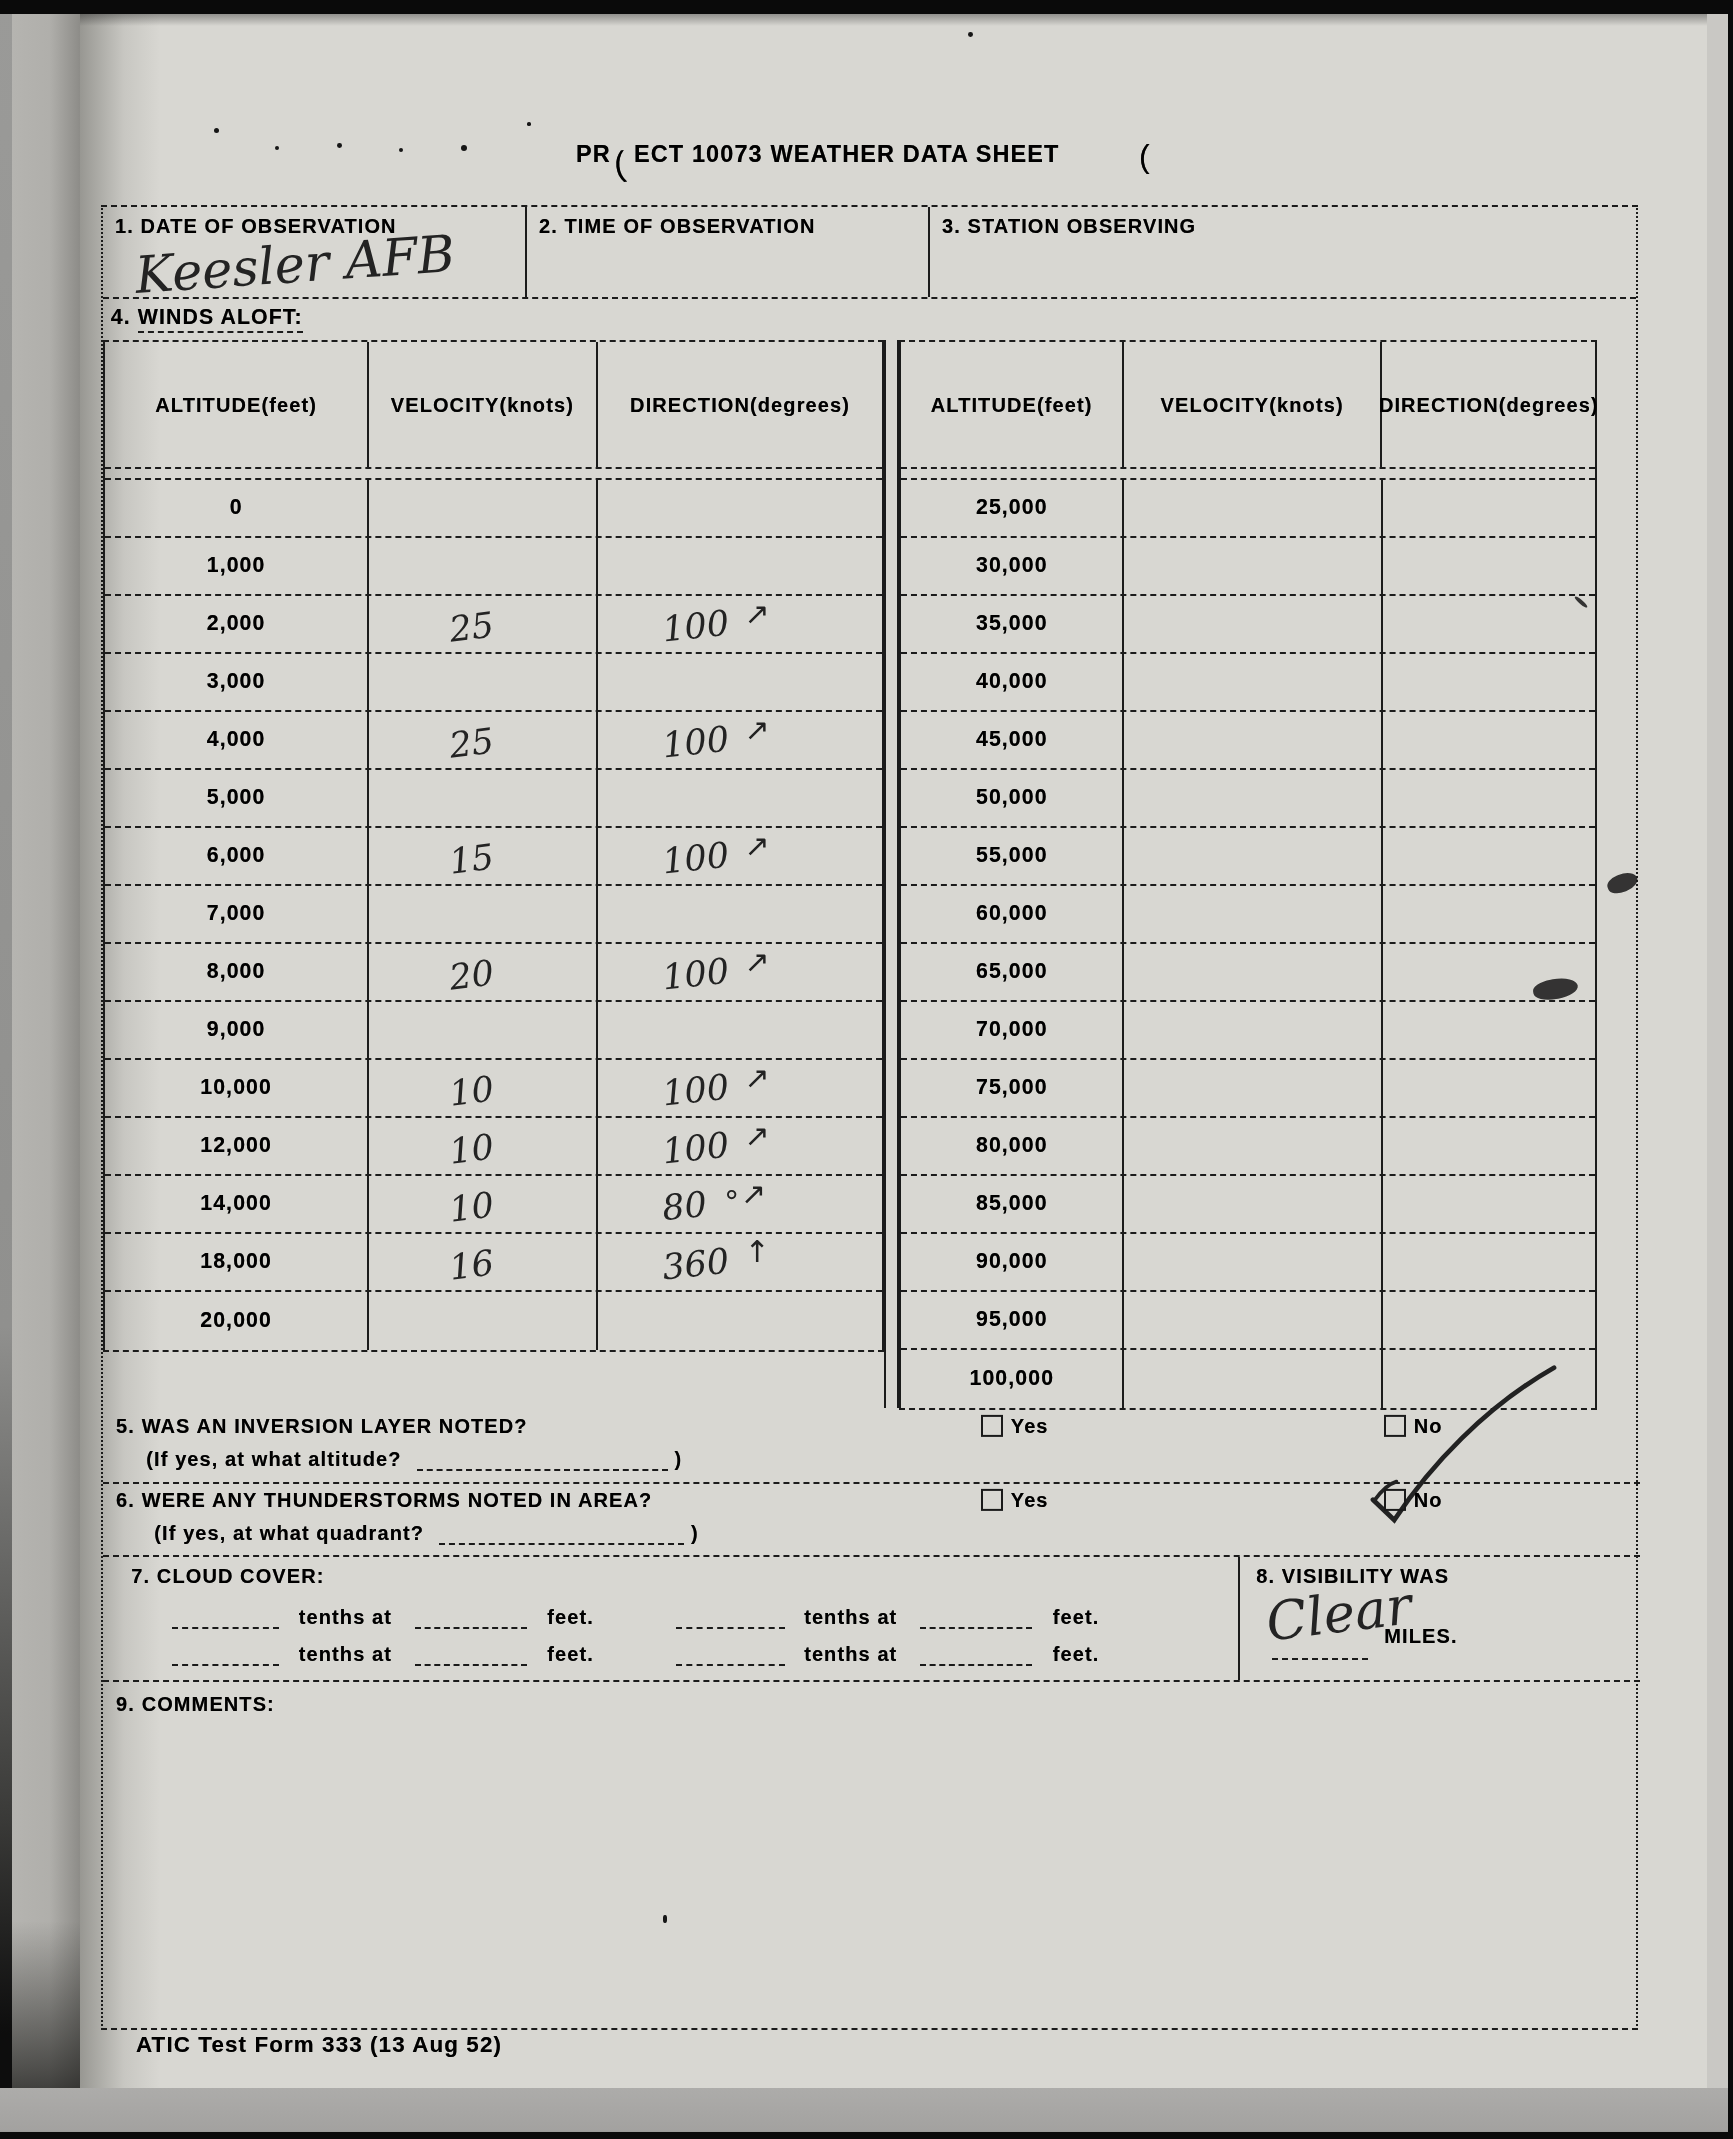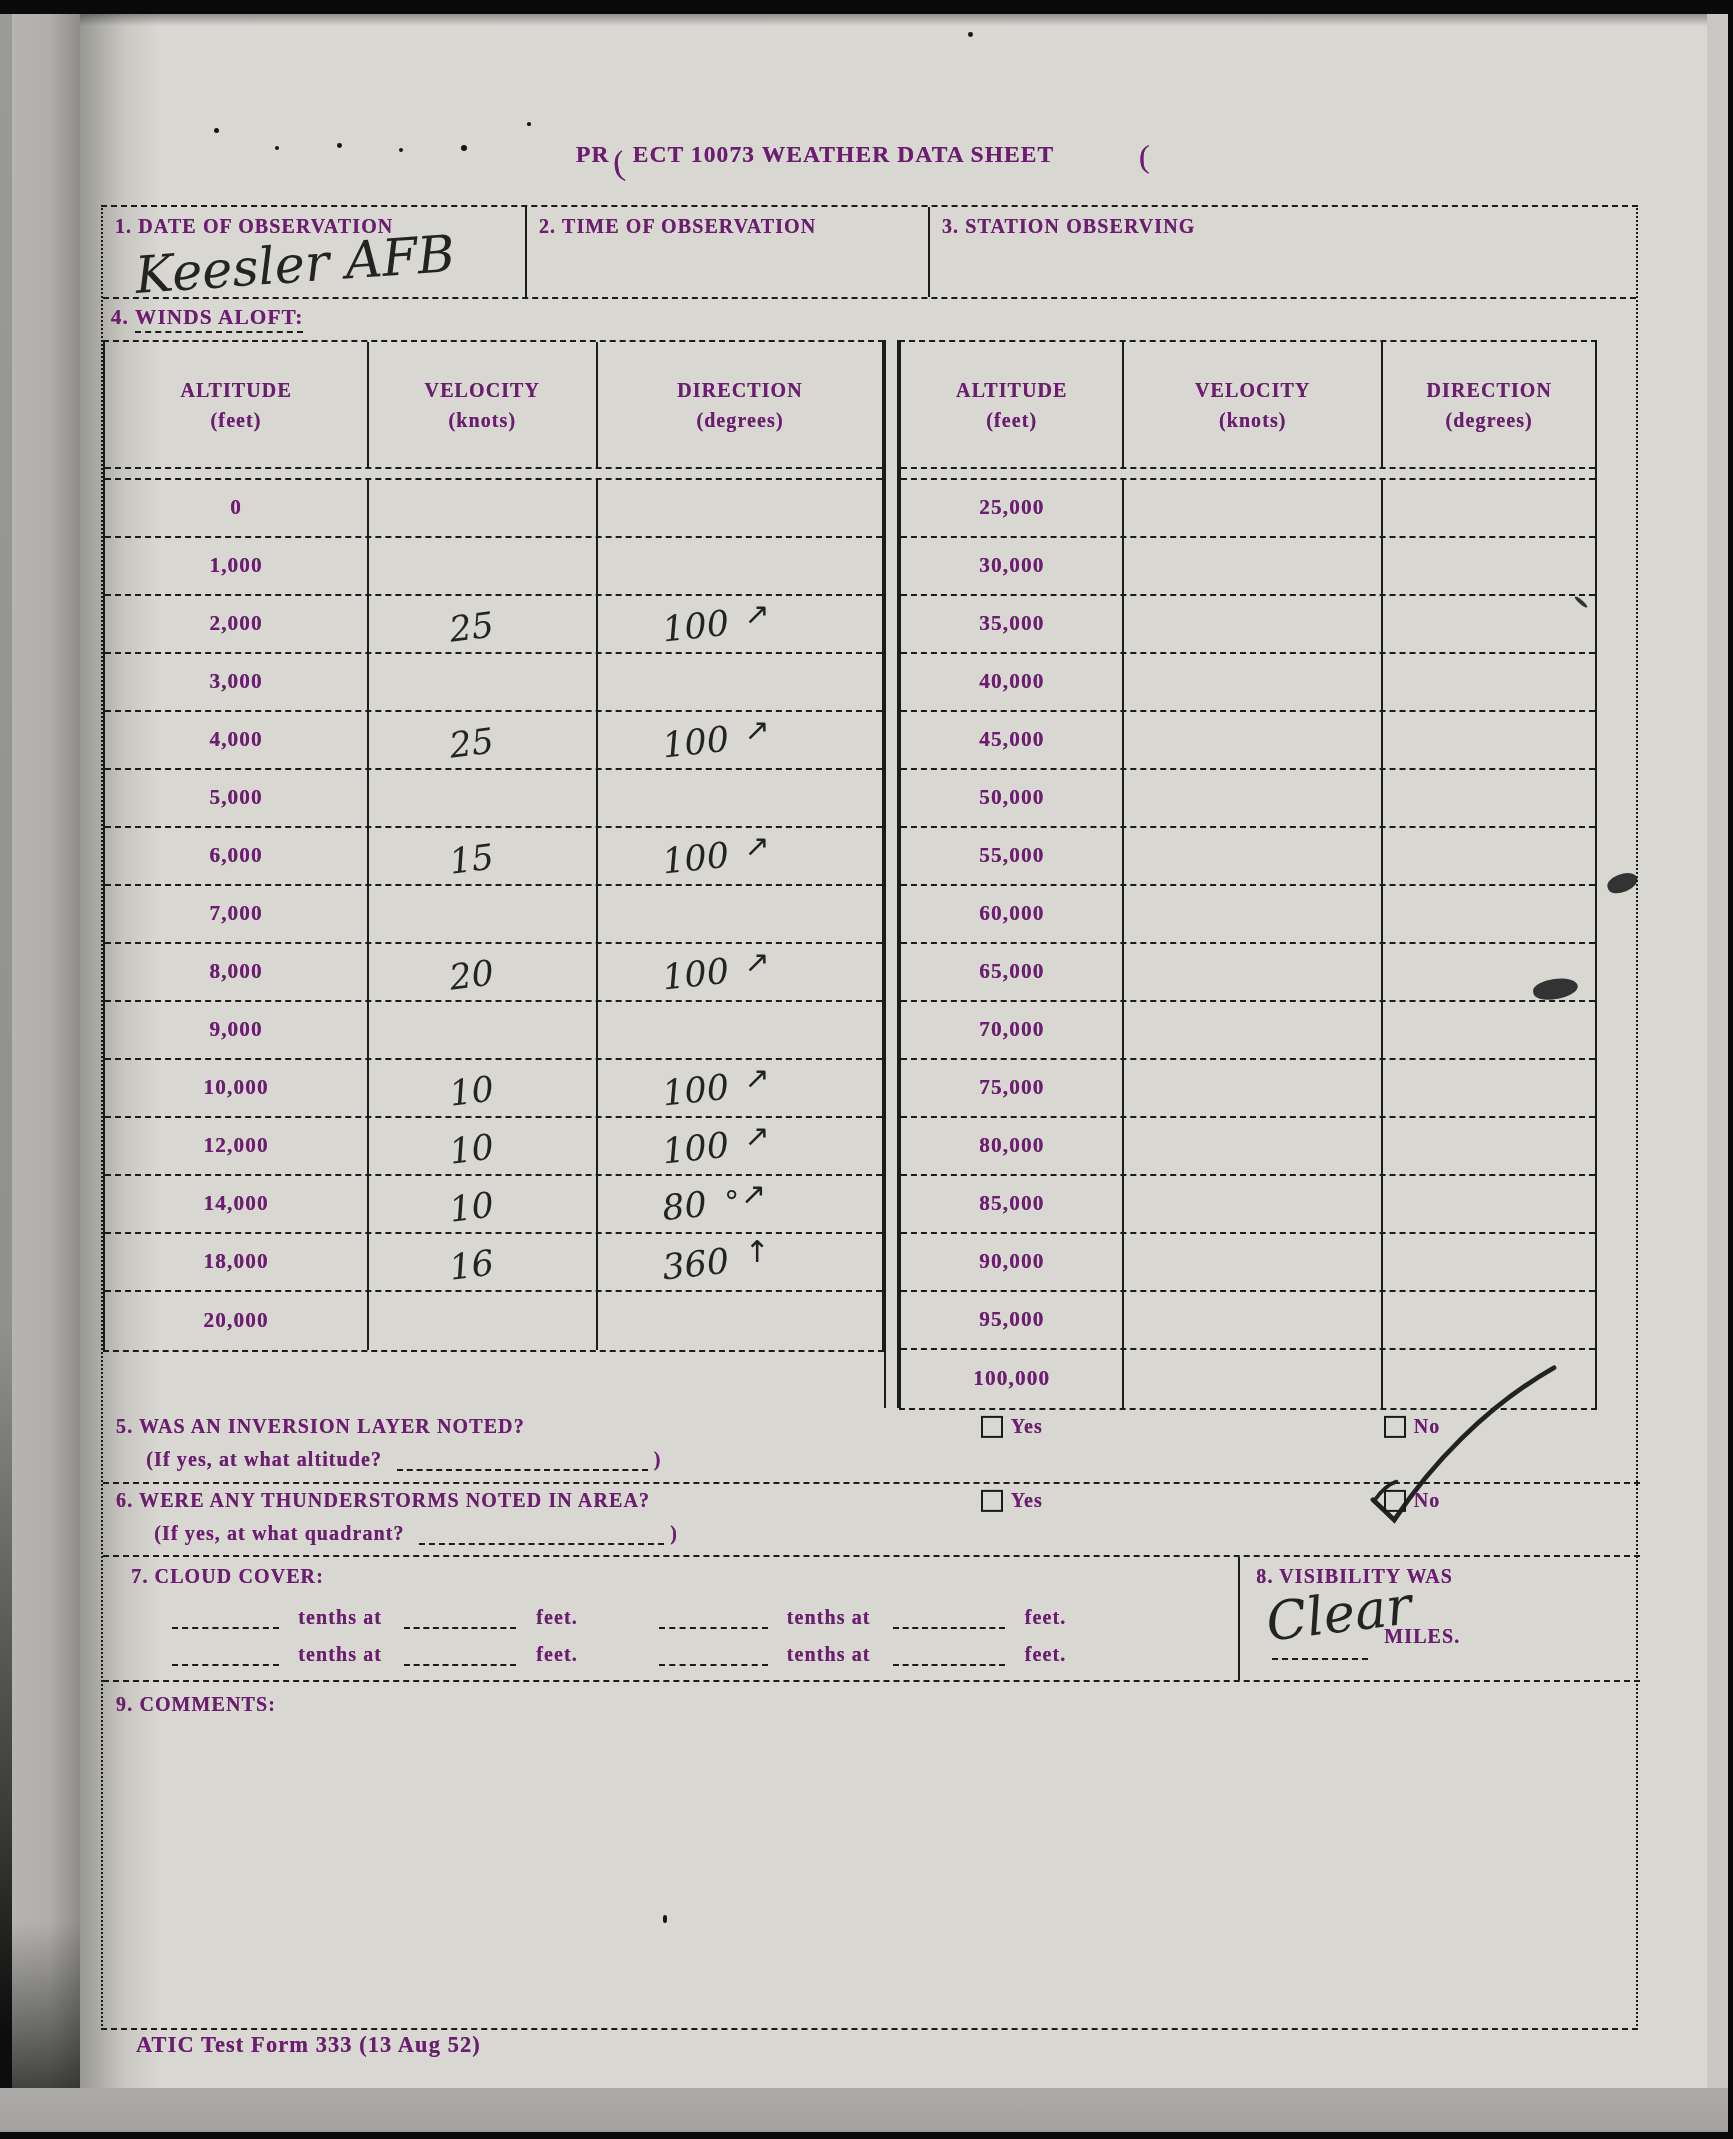--- a/index.html
+++ b/index.html
@@ -18,21 +18,21 @@
   .bottom-band{position:absolute;left:0;top:2088px;width:1733px;height:52px;
     background:linear-gradient(#adacaa 0%,#a3a2a0 80%,#7a7a78 100%);}
   .bottom-black{position:absolute;left:0;top:2132px;width:1733px;height:7.5px;background:#090909;}
 
   .paper{position:absolute;left:80px;top:14px;width:1627px;height:2074px;background:#d8d7d2;}
   .paper::before{content:"";position:absolute;left:0;top:0;width:80px;height:100%;
     background:linear-gradient(to right,rgba(55,55,50,.40),rgba(55,55,50,.10) 55%,rgba(55,55,50,0));pointer-events:none;}
   .paper::after{content:"";position:absolute;left:0;top:0;width:100%;height:11.7px;
     background:linear-gradient(rgba(10,10,10,.35),rgba(10,10,10,0));pointer-events:none;}
 
-  .typed{font-family:Liberation Serif, serif;font-weight:700;color:#701a75;
+  .typed{font-family:Liberation Sans, sans-serif;font-weight:700;color:#000000;
     letter-spacing:1.1px;text-shadow:0 0 0.5px rgba(26,26,26,.65);white-space:nowrap;}
   .hand{font-family:"DejaVu Serif",serif;font-style:italic;font-weight:400;color:#232323;white-space:nowrap;}
 
   .title{position:absolute;left:496px;top:127px;font-size:23.5px;display:flex;align-items:flex-start;}
   .title .paren{font-size:34px;font-weight:400;transform:translateY(3.2px) rotate(-6deg);margin:0 7.5px 0 3.2px;}
   .trailing-paren{position:absolute;left:1059px;top:124px;font-size:32px;font-weight:400;}
 
   
   .form{position:absolute;left:21.3px;top:191px;width:1537px;height:1825px;
     border:2.1px dashed #1b1b1b;border-left-style:dotted;border-right-style:dotted;box-sizing:border-box;}
@@ -47,21 +47,21 @@
   .winds-label{position:absolute;left:7.5px;top:98px;font-size:21.3px;}
   .winds-label .u{border-bottom:2.1px dashed #1b1b1b;padding-bottom:2.1px;}
 
   .wtable{position:absolute;top:133px;border-top:2.1px dashed #1b1b1b;border-bottom:2.1px dashed #1b1b1b;
     border-left:2.1px solid #1b1b1b;border-right:2.1px solid #1b1b1b;box-sizing:border-box;}
   .wt-left{left:0;width:781px;}
   .wt-right{left:796px;width:698px;}
   .wdivider{position:absolute;top:133px;left:781px;width:15px;height:1067px;box-sizing:border-box;}
   .whead{display:flex;height:127px;border-bottom:2.1px dashed #1b1b1b;box-sizing:border-box;}
   .hdr2{height:8.5px;border-bottom:2.1px dashed #1b1b1b;}
-  .hcell{display:flex;flex-direction:column;justify-content:center;align-items:center;
+  .hcell{display:flex;flex-direction:row;justify-content:center;align-items:center;
     border-right:2.1px solid #1b1b1b;box-sizing:border-box;font-size:20px;line-height:1.5;}
   .hcell:last-child{border-right:none;}
   .wrow{display:flex;height:58px;border-bottom:2.1px dashed #1b1b1b;box-sizing:border-box;}
   .wrow:last-child{border-bottom:none;}
   .wc{display:flex;align-items:center;border-right:2.1px solid #1b1b1b;box-sizing:border-box;position:relative;}
   .wc:last-child{border-right:none;}
   .c-alt{justify-content:center;font-size:21.3px;}
   .c-vel .hand{font-size:35px;margin-left:80px;transform:rotate(-7deg) translateY(3.2px);}
   .c-dir .hand{font-size:35px;margin-left:64px;transform:rotate(-6deg) translateY(2.1px);}
   .arrowg{font-family:"DejaVu Sans",sans-serif;font-style:normal;font-size:30px;color:#222;

